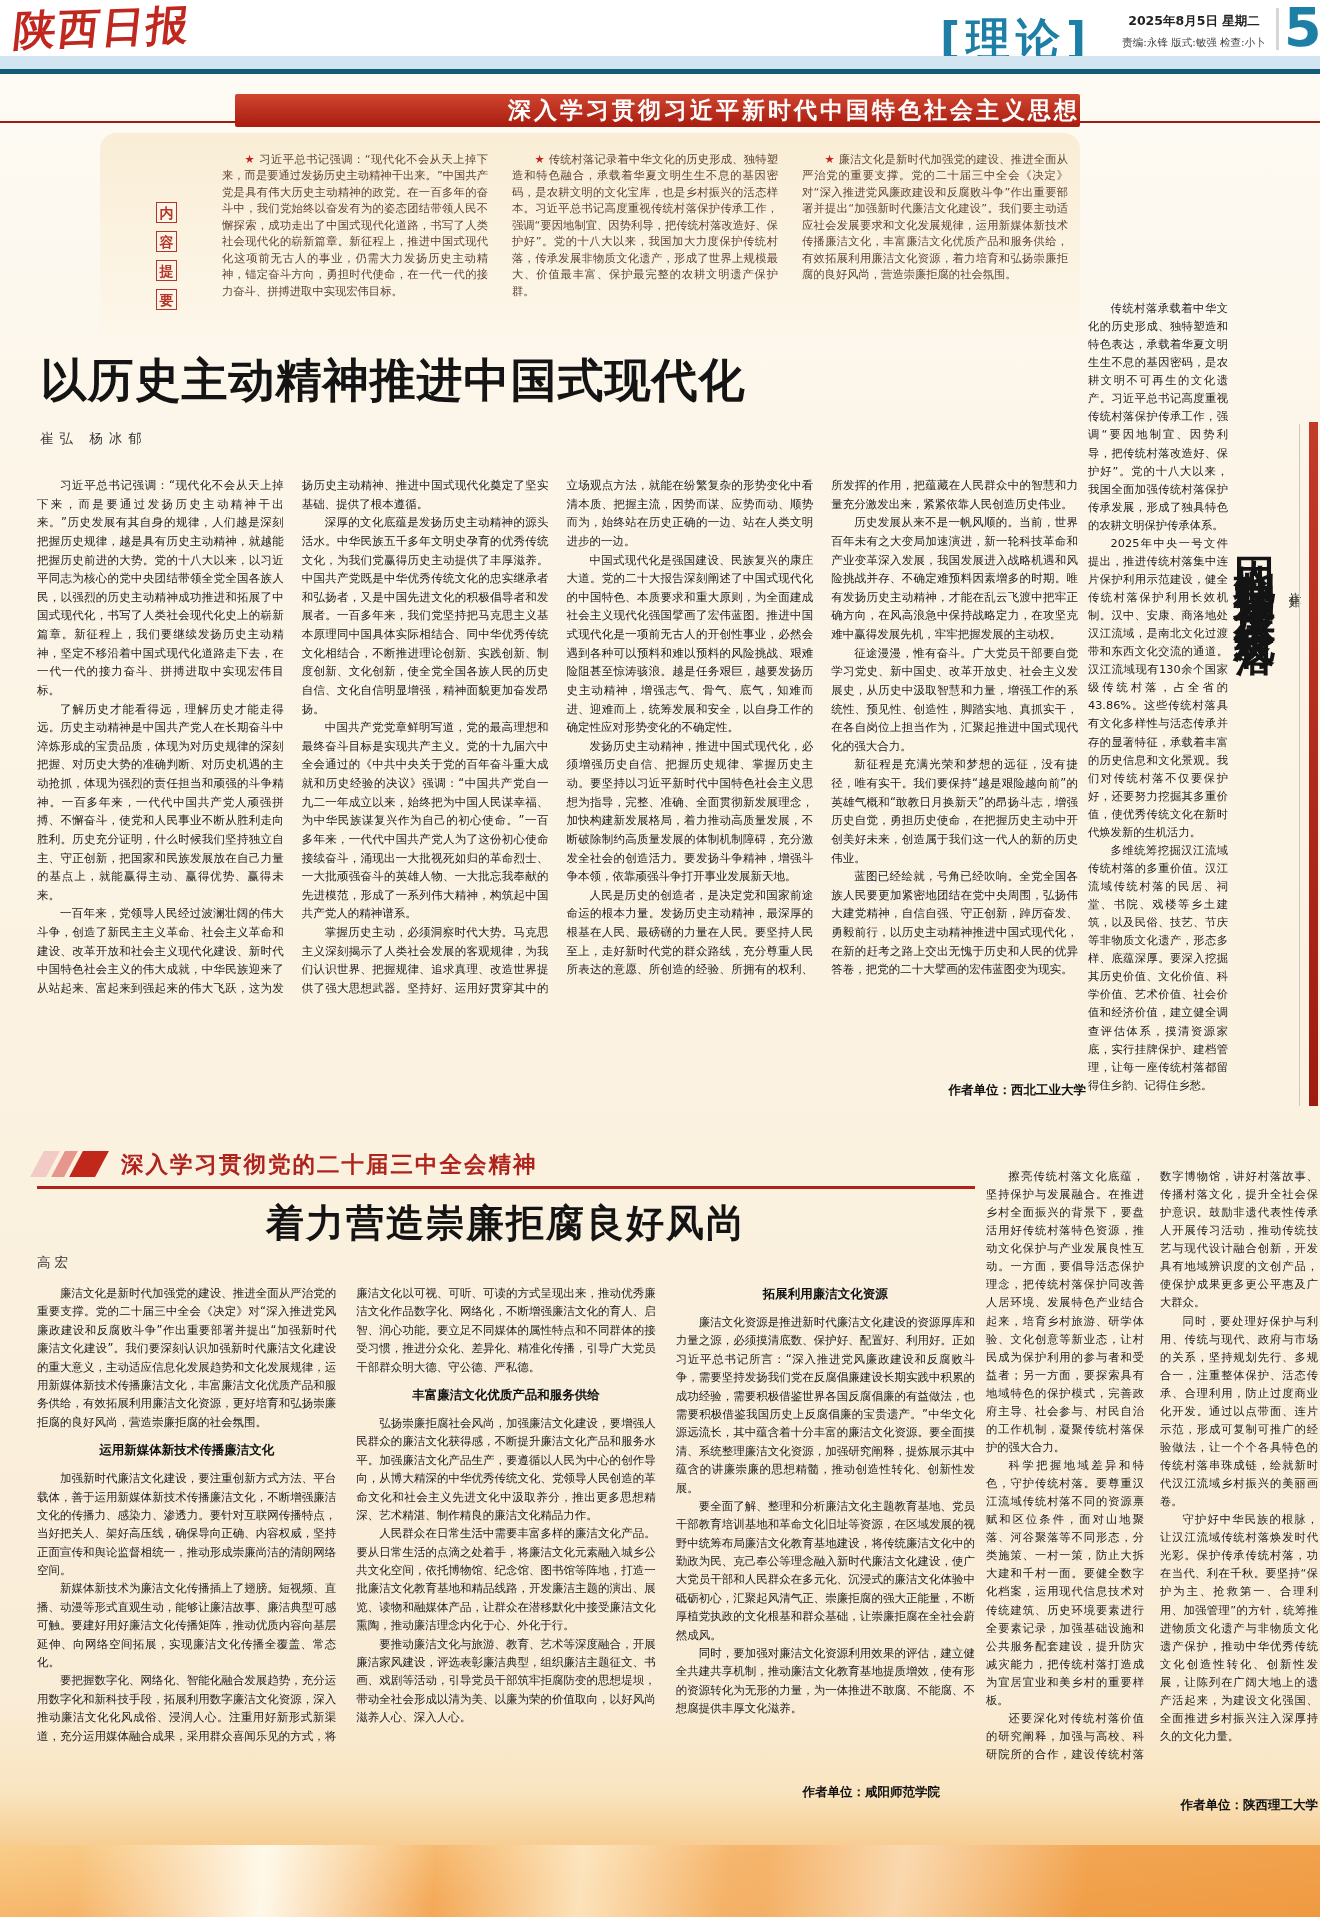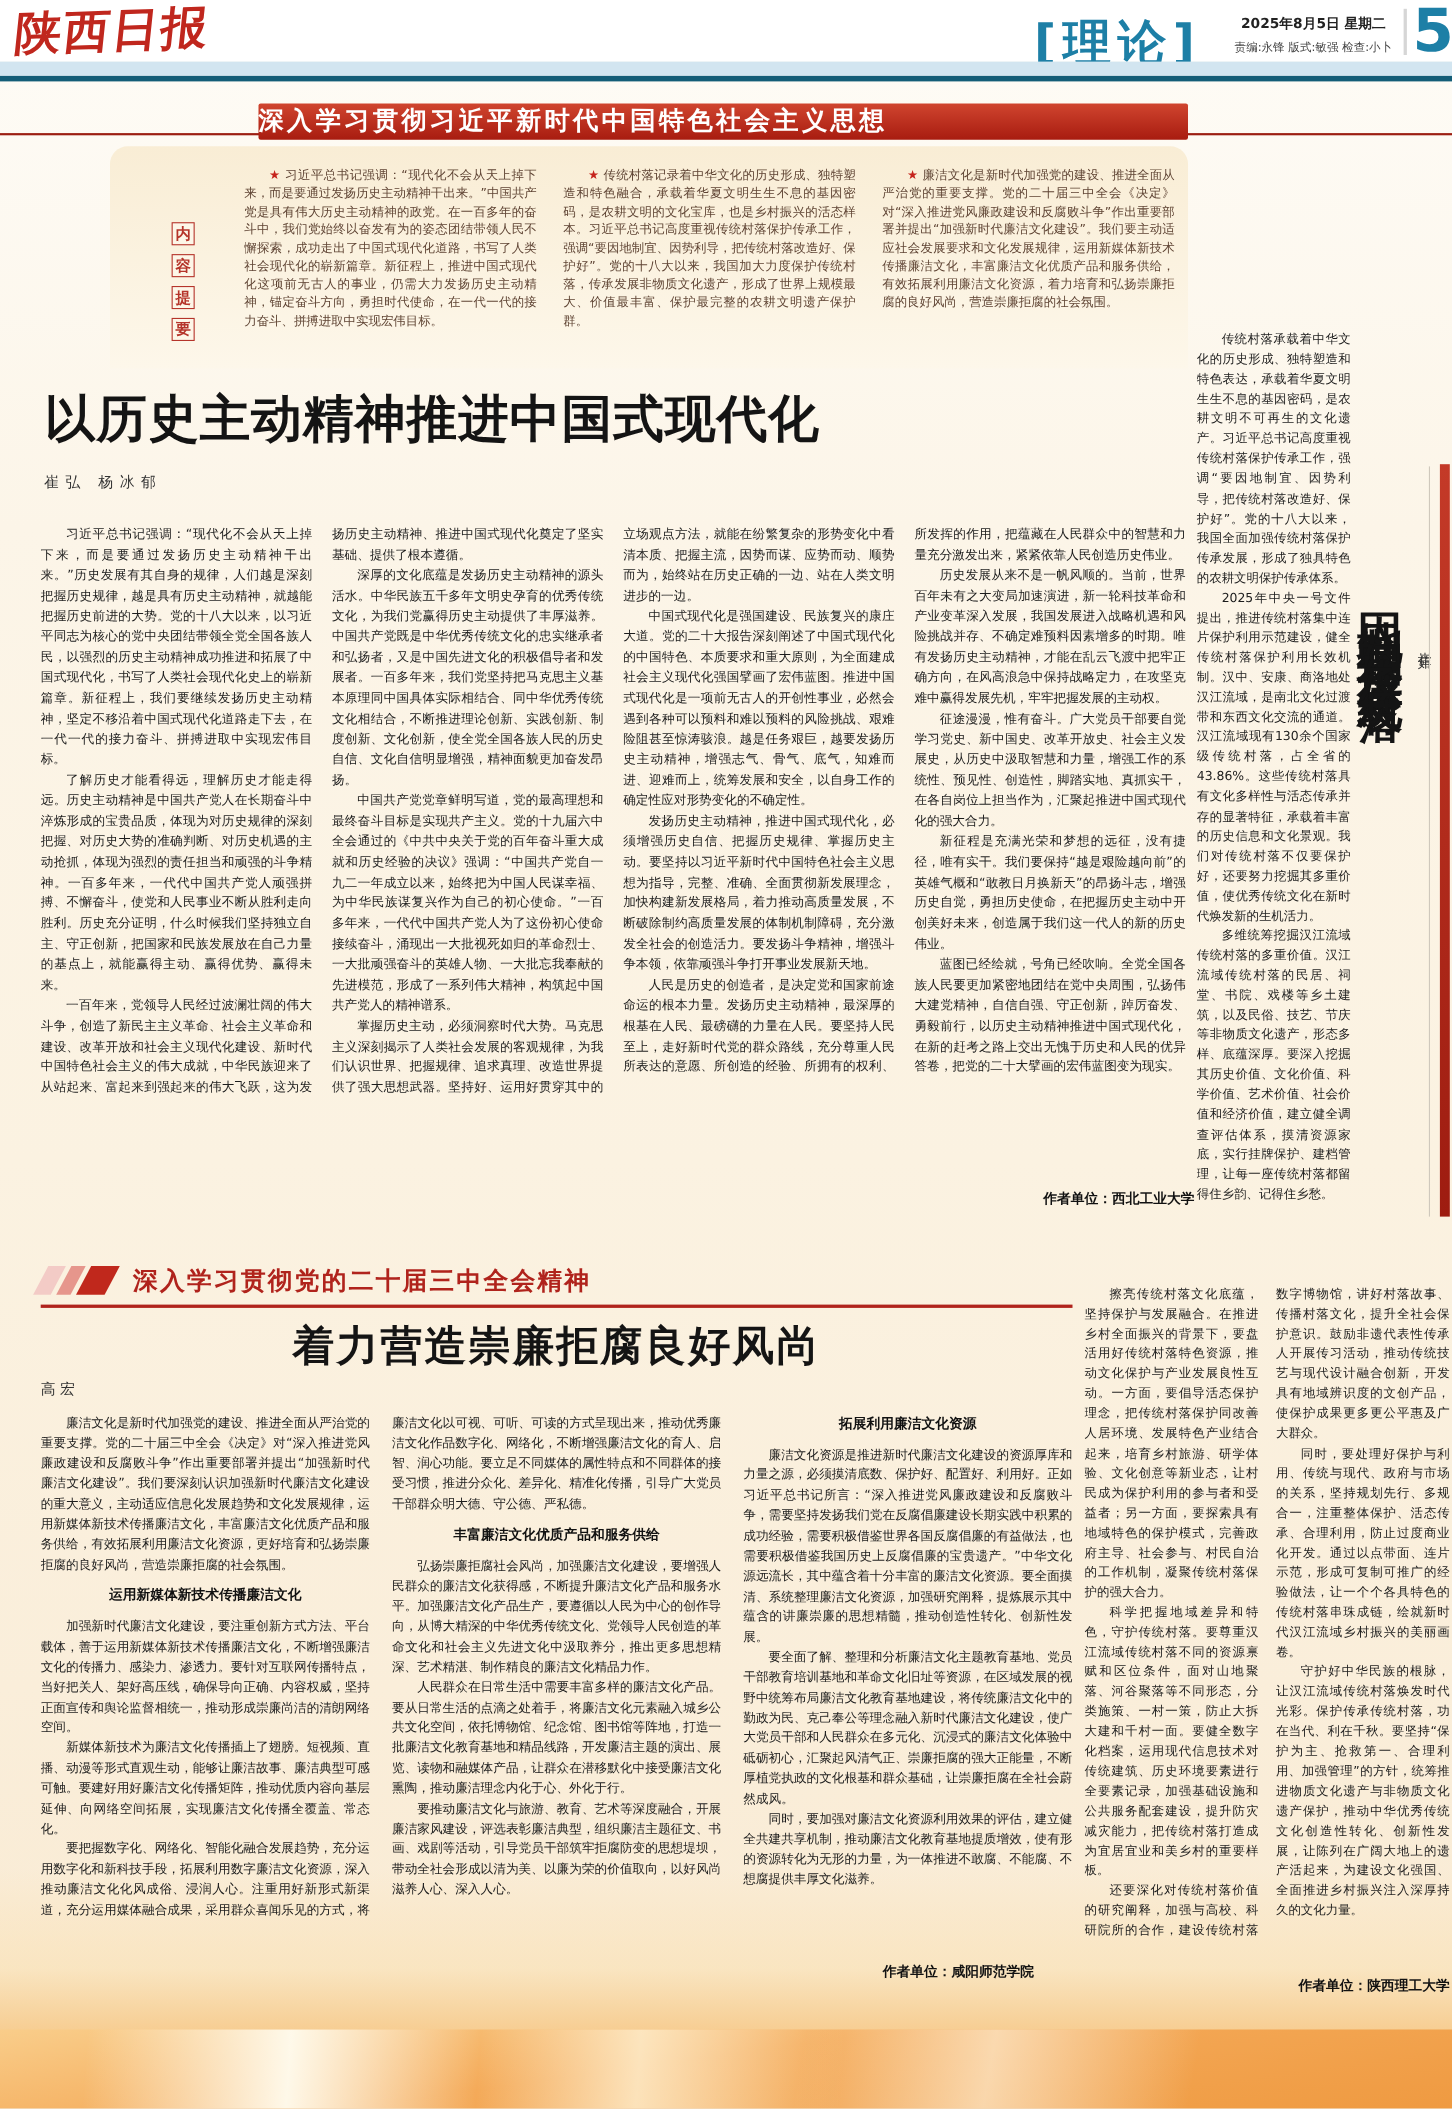--- a/index.html
+++ b/index.html
@@ -19,21 +19,21 @@
   .dateblock { left:1118px; top:13px; width:152px; text-align:center; }
   .dateblock .d1 { font-size:12.5px; font-weight:bold; color:#222; }
   .dateblock .d2 { font-size:10.5px; color:#444; margin-top:6px; }
   .header-vdiv { left:1276px; top:8px; width:3px; height:42px; background:#d6d6d6; }
   .pagenum { left:1284px; top:-4px; font-size:54px; font-weight:bold; color:#1d7fa6; }
   .blueband { left:0; top:56px; width:1320px; height:13px; background:#d2e5f0; }
   .tealrule { left:0; top:69px; width:1320px; height:5px; background:#135d77; }
   .redline-top { left:0; top:121px; width:1320px; height:2px; background:#9c1e12; }
 
   
-  .banner-top { left:235px; top:94px; width:845px; height:33px; line-height:33px; text-align:left;
+  .banner-top { left:235px; top:94px; width:845px; height:33px; line-height:33px; text-align:right;
     background:linear-gradient(180deg,#d0452f,#a81c10); color:#fff; font-size:23px; font-weight:bold;
     letter-spacing:3px; border-radius:2px; }
 
   
   .summary-box { left:100px; top:133px; width:980px; height:202px;
     background:linear-gradient(180deg,#f9edd5,#fdf7ea); border-radius:16px 16px 0 0; }
   .summary-label { left:156px; top:202px; display:flex; flex-direction:column; gap:8px; }
   .summary-label span { display:block; width:21px; height:21px; line-height:20px; text-align:center;
     border:1px solid #b5342a; color:#b5342a; font-size:14px; font-weight:bold; background:#fdf6e8; }
   .summary-cols { left:222px; top:152px; width:846px; display:flex; gap:24px; }

